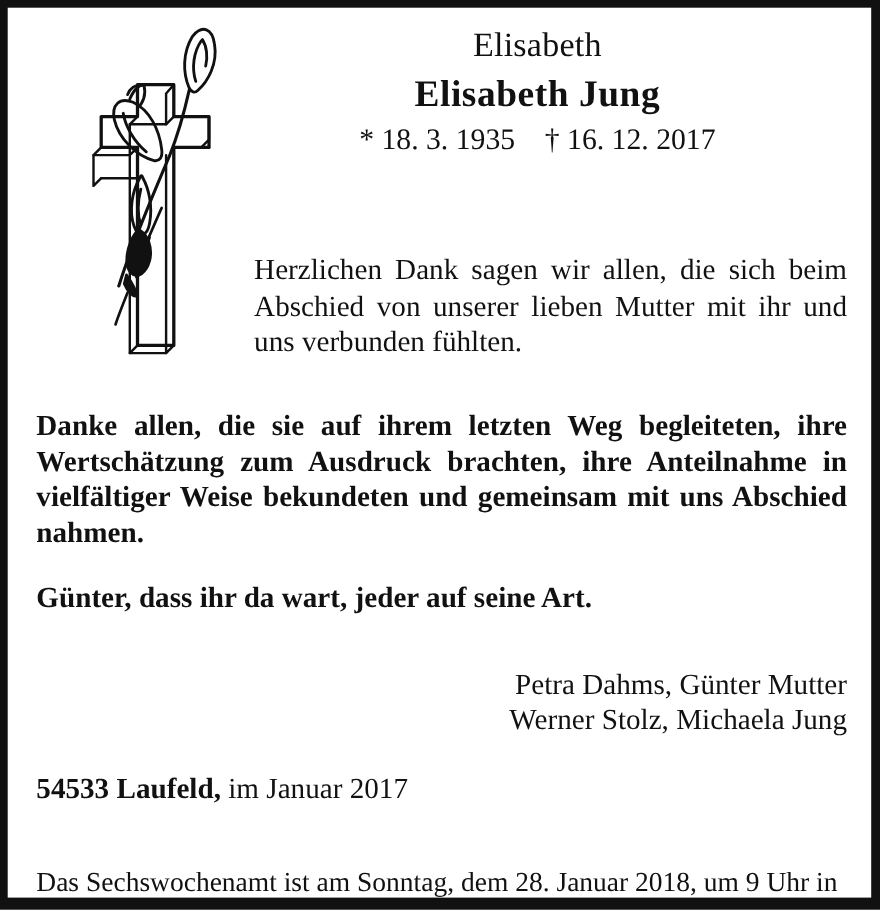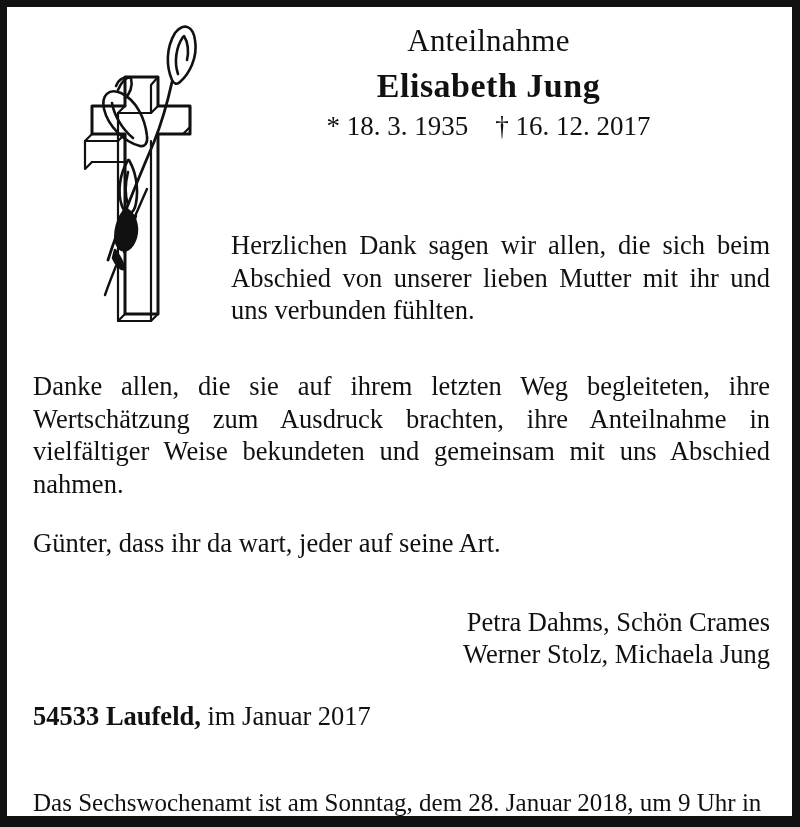--- a/index.html
+++ b/index.html
@@ -97,21 +97,21 @@
   }
 
   .body-para {
     font-size: 26.5px;
     line-height: 1.235;
     text-align: justify;
     text-justify: inter-word;
     margin: 0;
   }
 
-  .body-para.last-line-left { text-align-last: left; }
+  .body-para.last-line-left { text-align-last: left; font-weight: bold; }
 
   .spacer-sm { height: 26px; }
   .spacer-md { height: 46px; }
   .spacer-lg { height: 30px; }
 
   .signature-block {
     text-align: right;
     font-size: 26.5px;
     line-height: 1.24;
   }
@@ -193,39 +193,39 @@
                    C 80 226, 84 208, 91 198 C 93 195, 95 195, 96 196 Z"></path>
           <path d="M83 236 C 88 243, 92 249, 92 255 C 89 256, 84 251, 81 244 Z"></path>
         </g>
         <g stroke-width="2.4">
           <path d="M84 252 C 80 262, 76 272, 73 281"></path>
         </g>
       </svg>
     </div>
 
     <div id="header">
-      <div class="kicker">Anteilnahme</div>
+      <div class="kicker">Elisabeth</div>
       <div class="deceased-name">Elisabeth Jung</div>
       <div class="life-dates">* 18. 3. 1935    † 16. 12. 2017</div>
     </div>
 
     <div class="intro-para">Herzlichen Dank sagen wir allen, die sich beim Abschied von unserer lieben Mutter mit ihr und uns verbunden fühlten.</div>
 
     <div id="flow">
 
       <p class="body-para last-line-left">Danke allen, die sie auf ihrem letzten Weg begleiteten, ihre Wertschätzung zum Ausdruck brachten, ihre Anteilnahme in vielfältiger Weise bekundeten und gemeinsam mit uns Abschied nahmen.</p>
 
       <div class="spacer-sm"></div>
 
       <p class="body-para last-line-left">Günter, dass ihr da wart, jeder auf seine Art.</p>
 
       <div class="spacer-md"></div>
 
       <div class="signature-block">
-        <div>Petra Dahms, Schön Crames</div>
+        <div>Petra Dahms, Günter Mutter</div>
         <div>Werner Stolz, Michaela Jung</div>
       </div>
 
       <div class="spacer-lg"></div>
 
       <div class="place-date">
         <span class="place">54533 Laufeld,</span><span class="date"> im Januar 2017</span>
       </div>
 
       <div class="spacer-lg"></div>

